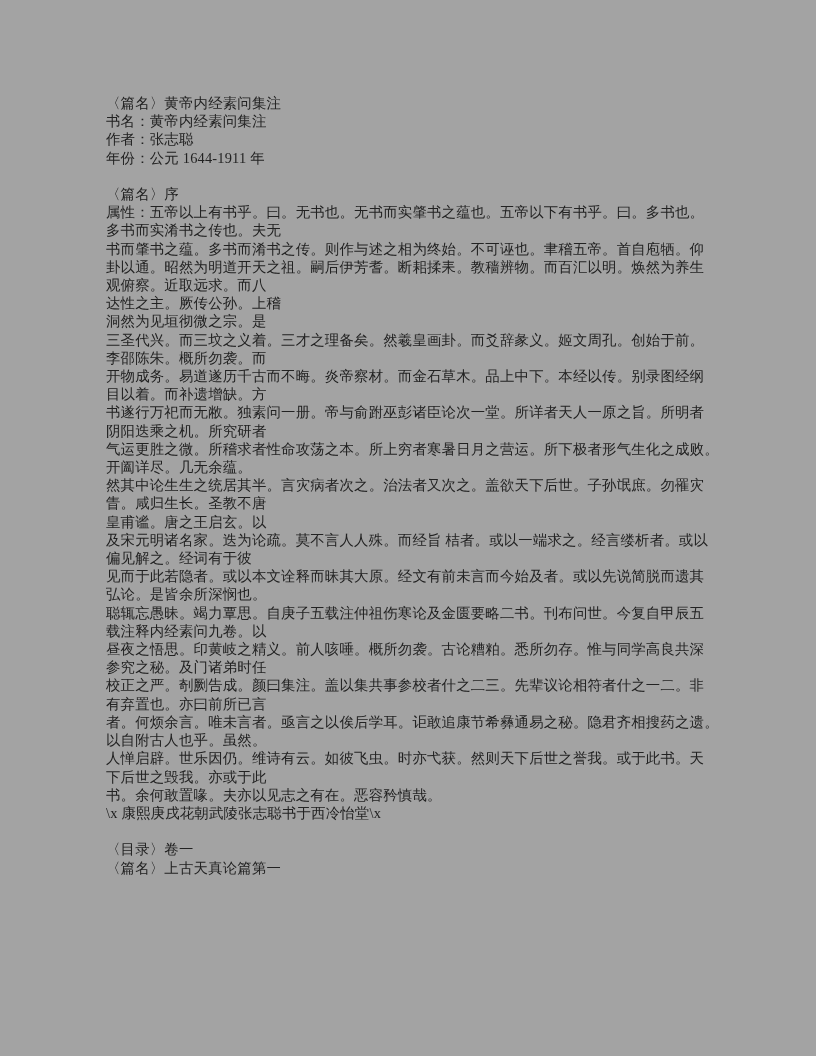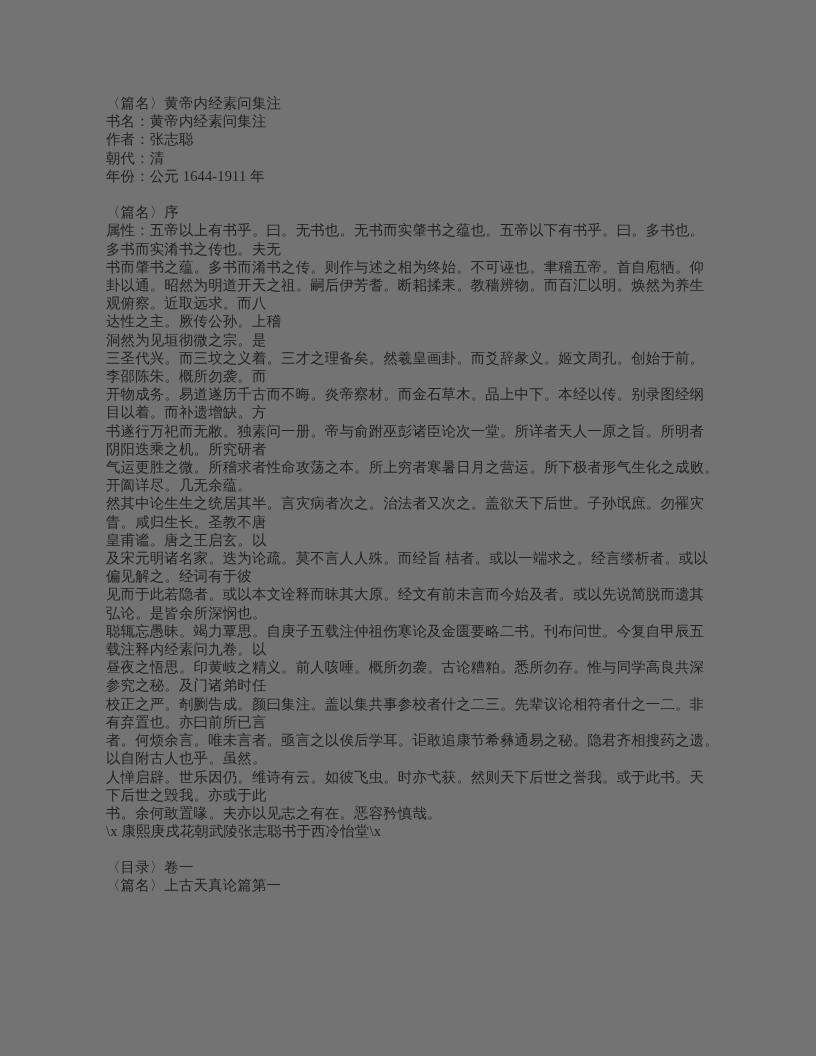--- a/index.html
+++ b/index.html
@@ -4,56 +4,54 @@
 <style>
   html, body {
     margin: 0;
     padding: 0;
     background: #ffffff;
   }
   .page {
     position: relative;
     width: 816px;
     height: 1056px;
-    background: #737373;
+    background: #a3a3a3;
     overflow: hidden;
     font-family: "Liberation Serif", "DejaVu Serif", serif;
   }
   .content {
     position: absolute;
     left: 106px;
     top: 94px;
     width: 640px;
     font-size: 14.4px;
     line-height: 18.2px;
     color: #222222;
   }
   .section {
     margin: 0 0 18.2px 0;
   }
   .section:last-child {
     margin-bottom: 16px;
-    font-family: Liberation Mono, monospace;
   }
   .text-line {
     min-height: 18.2px;
     white-space: pre;
     letter-spacing: 0.2px;
   }
 </style>
 </head>
 <body>
 
 <div class="page">
   <div class="content">
     <div class="section">
         <div class="text-line">〈篇名〉黄帝内经素问集注</div>
         <div class="text-line">书名：黄帝内经素问集注</div>
         <div class="text-line">作者：张志聪</div>
-        <div class="text-line">朝代：清</div>
         <div class="text-line">年份：公元 1644-1911 年</div>
       </div>
     <div class="section">
         <div class="text-line">〈篇名〉序</div>
         <div class="text-line">属性：五帝以上有书乎。曰。无书也。无书而实肇书之蕴也。五帝以下有书乎。曰。多书也。</div>
         <div class="text-line">多书而实淆书之传也。夫无</div>
         <div class="text-line">书而肇书之蕴。多书而淆书之传。则作与述之相为终始。不可诬也。聿稽五帝。首自庖牺。仰</div>
         <div class="text-line">卦以通。昭然为明道开天之祖。嗣后伊芳耆。断耜揉耒。教穑辨物。而百汇以明。焕然为养生</div>
         <div class="text-line">观俯察。近取远求。而八</div>
         <div class="text-line">达性之主。厥传公孙。上稽</div>

